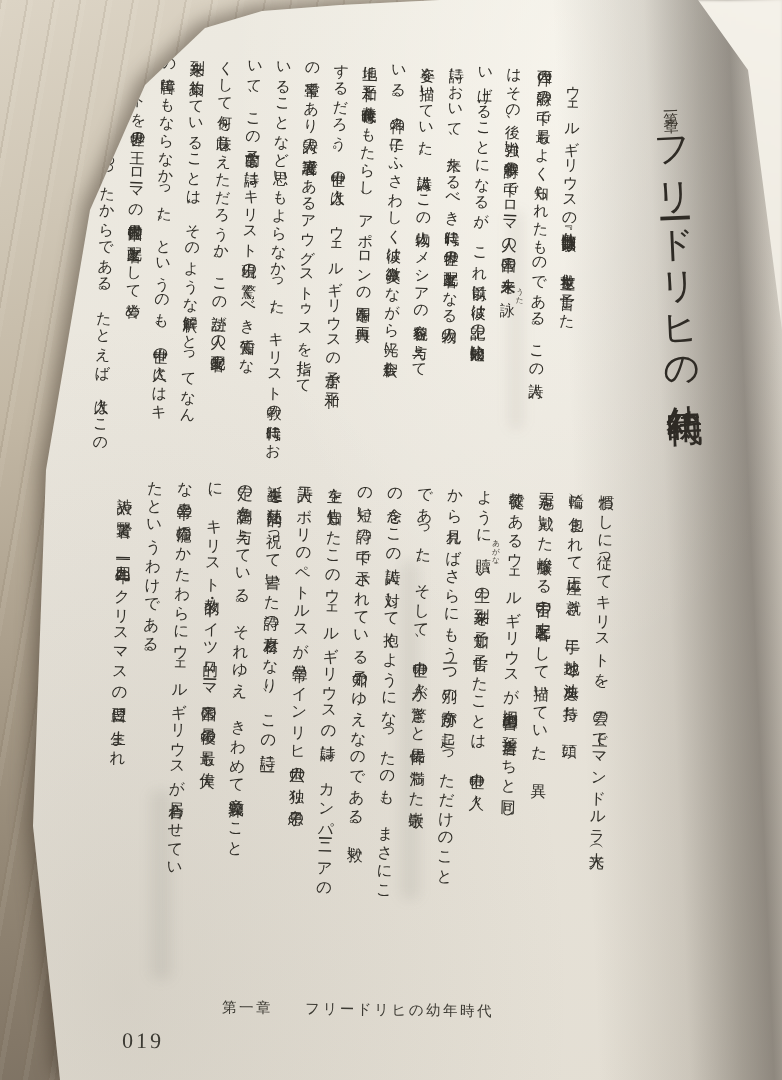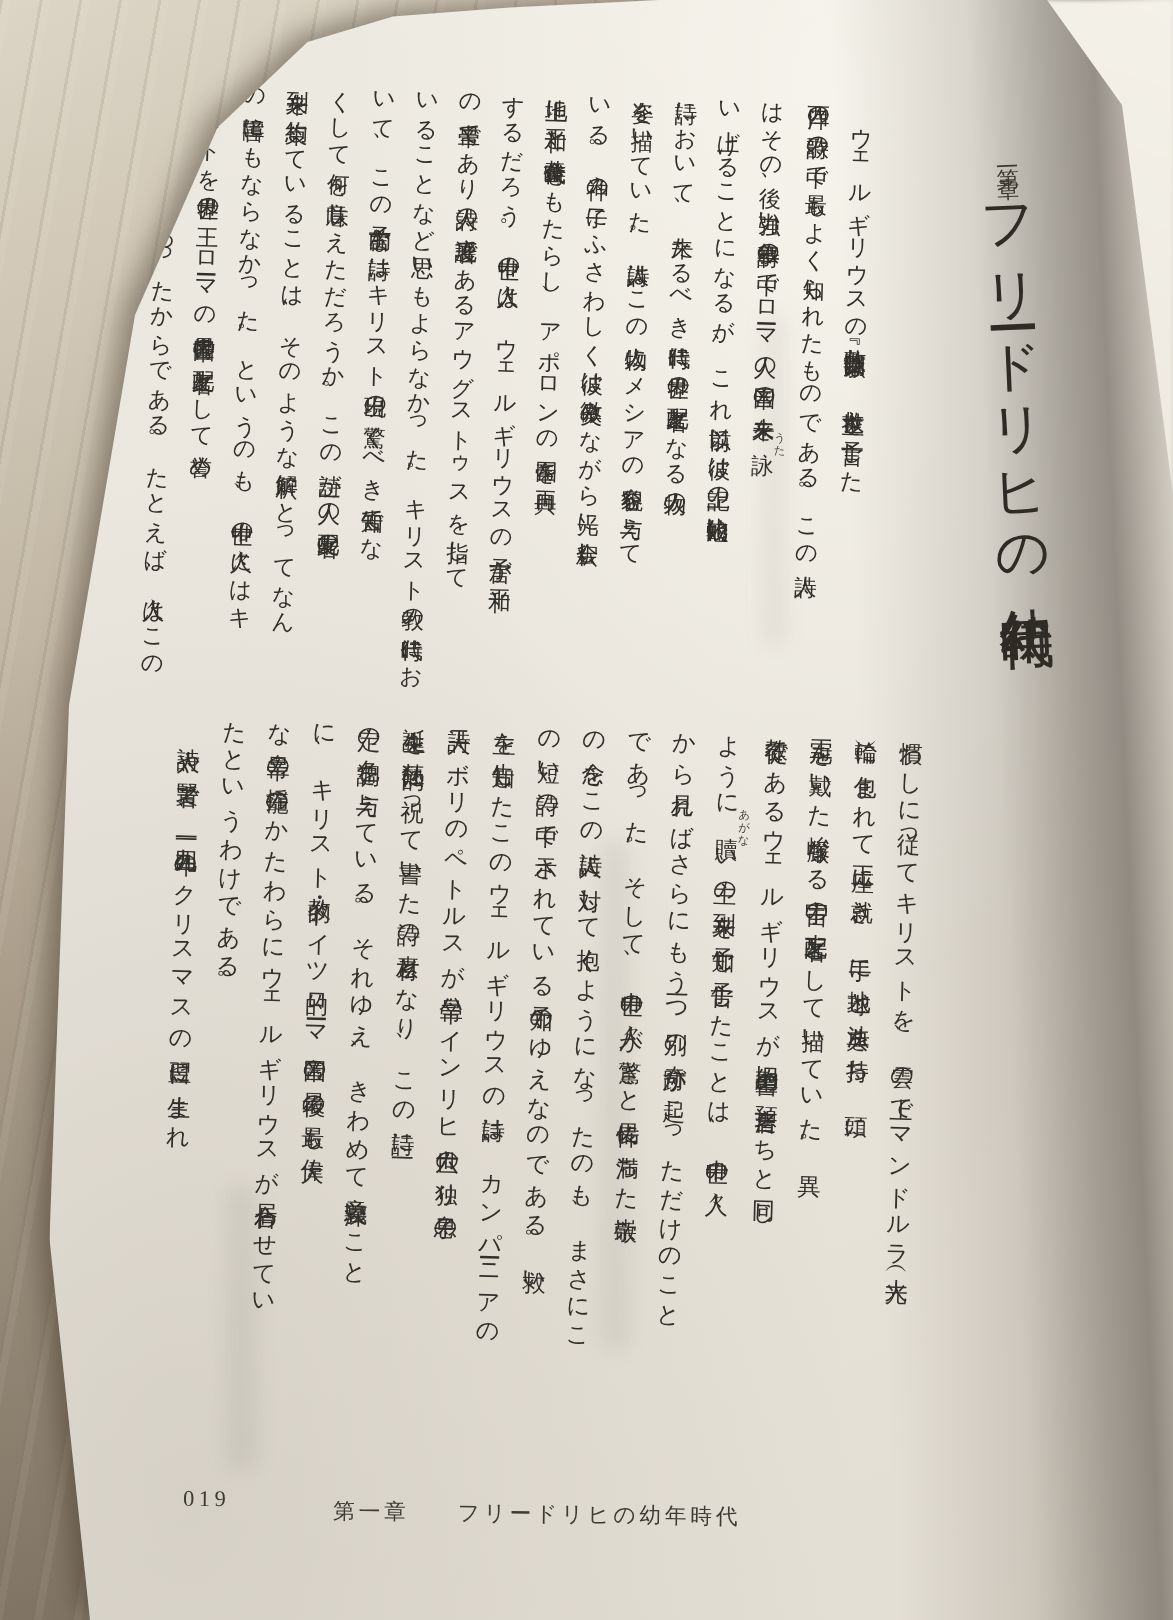--- a/index.html
+++ b/index.html
@@ -68,21 +68,21 @@
     transform:rotate(1.6deg);transform-origin:top right;
   }
   .band-lower{
     left:112px;top:483px;width:510px;height:452px;
     font-size:15.5px;line-height:30px;letter-spacing:1.8px;
     transform:rotate(1.6deg);transform-origin:top right;
   }
   ruby rt{font-size:7.5px;letter-spacing:0;color:#45423a;}
   
   .page-num{
-    position:absolute;left:122px;top:992px;font-size:15px;letter-spacing:3px;
+    position:absolute;left:122px;top:1028px;font-size:22px;letter-spacing:3px;
     color:#3c3a33;font-variant-numeric:oldstyle-nums;transform:rotate(0.6deg);
   }
   .running-footer{
     position:absolute;left:222px;top:1000px;font-size:14.5px;letter-spacing:2.5px;
     color:#3c3a33;transform:rotate(0.8deg);white-space:nowrap;
   }
   .running-footer .rf-title{margin-left:26px;}
 </style>
 </head>
 <body>

